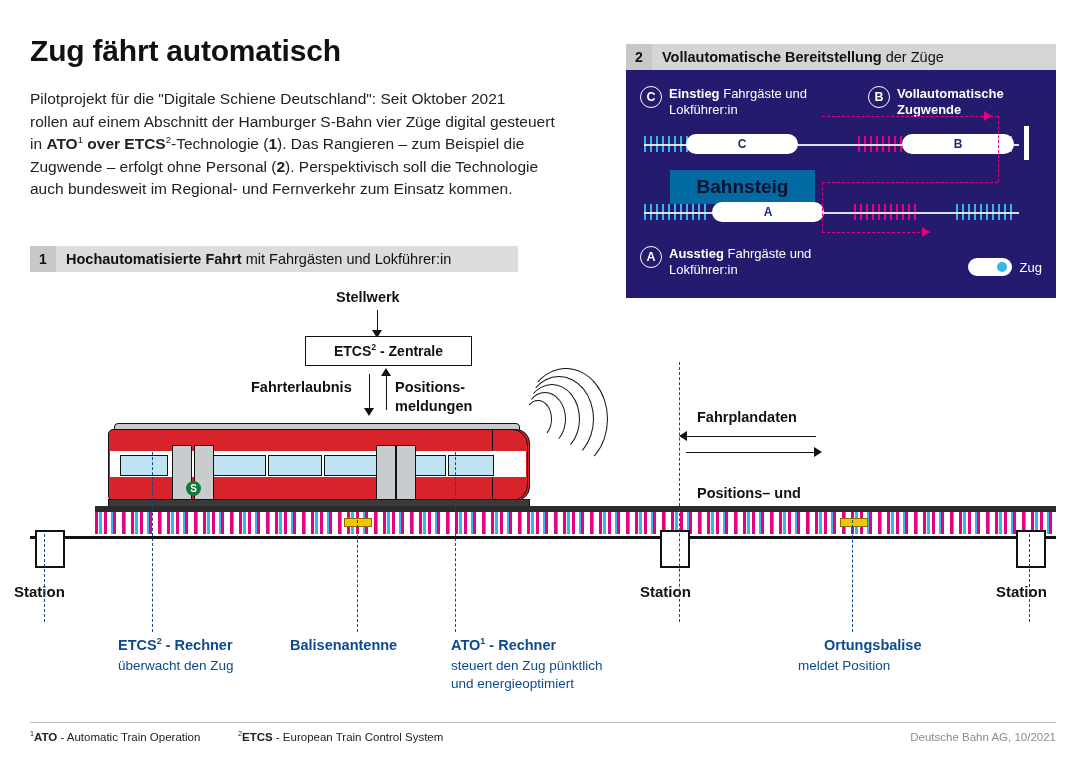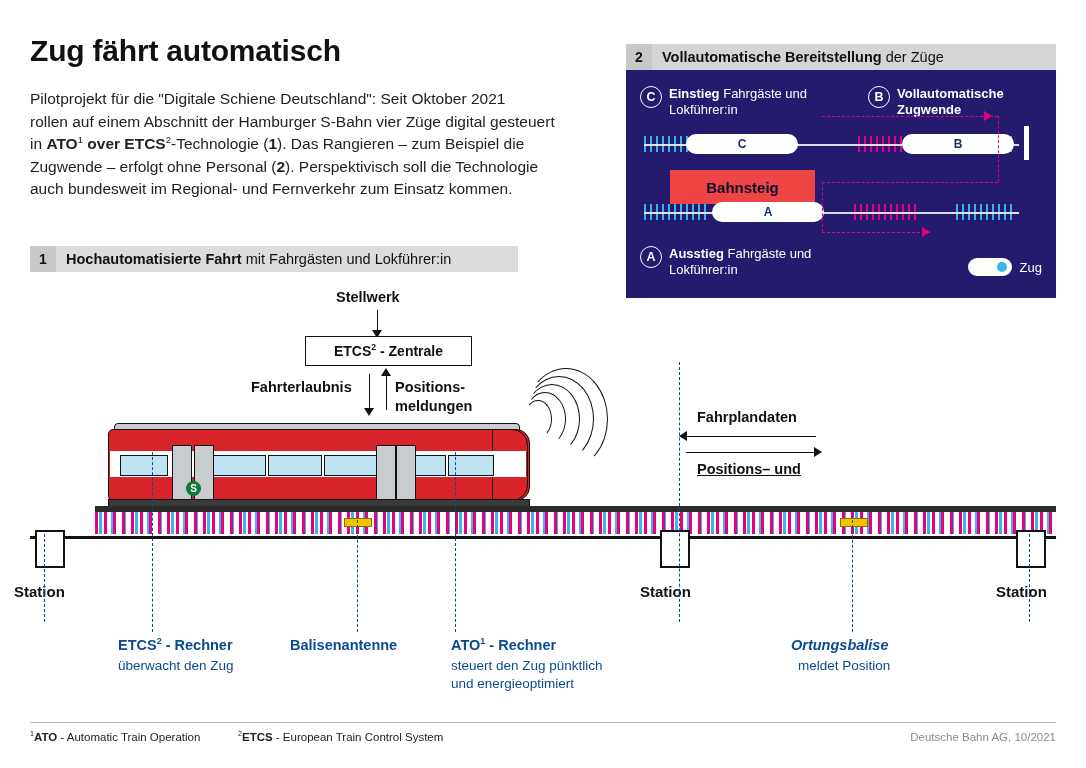--- a/index.html
+++ b/index.html
@@ -45,22 +45,22 @@
     width:20px;height:20px;border-radius:50%;border:1.6px solid #ffffff;
     display:flex;align-items:center;justify-content:center;
     font-size:12.5px;font-weight:bold;color:#ffffff;
   }
   .lbl-blk{position:absolute;display:flex;gap:7px;align-items:flex-start;}
   .lbl-blk .t b{font-weight:bold;}
   .lbl-blk .t{color:#ffffff;font-size:13px;line-height:16px;white-space:nowrap;}
 
   .platform{
     position:absolute;left:44px;top:100px;width:145px;height:34px;
-    background:#ef4444;display:flex;align-items:center;justify-content:center;
-    font-size:15px;font-weight:bold;color:#0b1030;
+    background:#0369a1;display:flex;align-items:center;justify-content:center;
+    font-size:19px;font-weight:bold;color:#0b1030;
   }
   .train-pill{
     position:absolute;height:20px;background:#ffffff;border-radius:10px;
     display:flex;align-items:center;justify-content:center;
     font-size:12px;font-weight:bold;color:#15306e;
   }
   .pill-dot{
     position:absolute;height:18px;width:44px;background:#ffffff;border-radius:9px;
   }
   .pill-dot::after{
@@ -240,21 +240,21 @@
   <div class="cap" style="left:395px;top:379px;">Positions-</div>
   <div class="cap" style="left:395px;top:398px;">meldungen</div>
   <div class="vline" style="left:369px;top:374px;height:36px;"></div>
   <div class="arrowhead" style="left:364px;top:408px;border-left:5px solid transparent;border-right:5px solid transparent;border-top:8px solid #111;"></div>
   <div class="vline" style="left:386px;top:374px;height:36px;"></div>
   <div class="arrowhead" style="left:381px;top:368px;border-left:5px solid transparent;border-right:5px solid transparent;border-bottom:8px solid #111;"></div>
 
   <div class="cap" style="left:697px;top:409px;">Fahrplandaten</div>
   <div class="hline" style="left:686px;top:436px;width:130px;"></div>
   <div class="arrowhead" style="left:679px;top:431px;border-top:5px solid transparent;border-bottom:5px solid transparent;border-right:8px solid #111;"></div>
-  <div class="cap" style="left:697px;top:461px;text-decoration:underline;">Positions– und</div>
+  <div class="cap" style="left:697px;top:485px;">Positions– und</div>
   <div class="cap" style="left:697px;top:481px;margin-top:32px;">Prognosedaten</div>
   <div class="hline" style="left:686px;top:452px;width:130px;"></div>
   <div class="arrowhead" style="left:814px;top:447px;border-top:5px solid transparent;border-bottom:5px solid transparent;border-left:8px solid #111;"></div>
 
 
   <div class="radio">
     <span style="left:0px;top:28px;width:26px;height:36px;"></span>
     <span style="left:0px;top:20px;width:40px;height:52px;"></span>
     <span style="left:0px;top:12px;width:54px;height:68px;"></span>
     <span style="left:0px;top:4px;width:68px;height:84px;"></span>
@@ -311,21 +311,21 @@
   <div class="blue-sub" style="left:118px;top:657px;">überwacht den Zug</div>
 
   <div class="blue-lbl" style="left:290px;top:637px;">Balisenantenne</div>
 
   <div class="blue-lbl" style="left:451px;top:637px;text-align:center;">
     <span>ATO</span><sup>1</sup><span> - Rechner</span>
   </div>
   <div class="blue-sub" style="left:451px;top:657px;">steuert den Zug pünktlich</div>
   <div class="blue-sub" style="left:451px;top:675px;">und energieoptimiert</div>
 
-  <div class="blue-lbl" style="left:791px;top:637px;font-style:italic;">Ortungsbalise</div>
+  <div class="blue-lbl" style="left:824px;top:637px;">Ortungsbalise</div>
   <div class="blue-sub" style="left:798px;top:657px;">meldet Position</div>
 
   <div class="rule"></div>
   <div class="foot" style="left:30px;">
     <sup>1</sup><b>ATO</b><span> - Automatic Train Operation</span>
   </div>
   <div class="foot" style="left:238px;">
     <sup>2</sup><b>ETCS</b><span> - European Train Control System</span>
   </div>
   <div class="credit">Deutsche Bahn AG, 10/2021</div>

